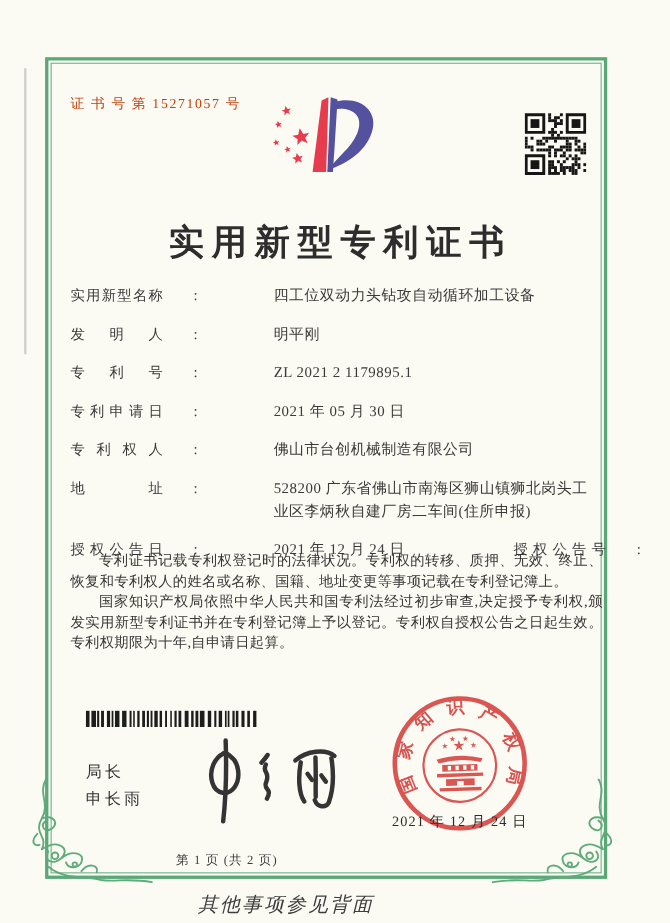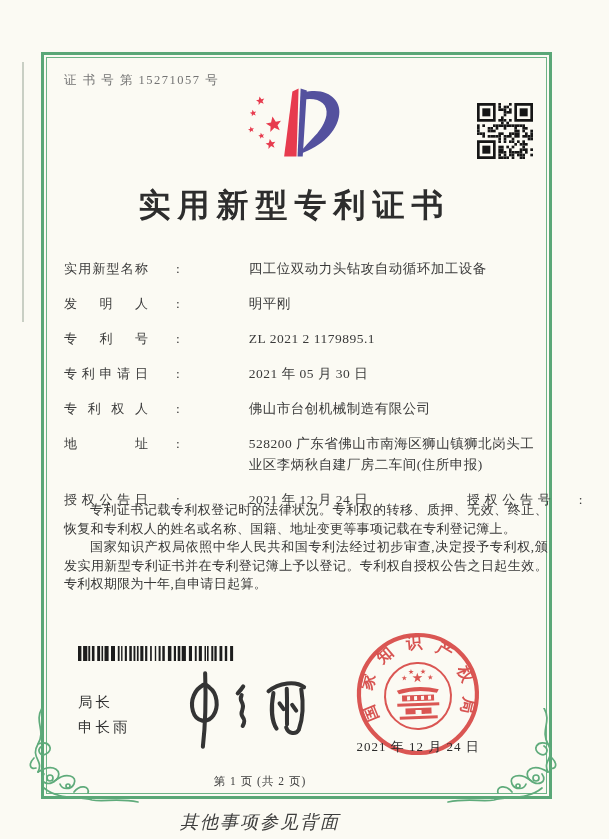--- a/index.html
+++ b/index.html
@@ -3,44 +3,44 @@
 <meta charset="utf-8">
 <style>
   html,body{margin:0;padding:0;background:#fbfaf3;}
   .page{position:relative;width:609px;height:839px;background:#fbfaf3;overflow:hidden;
         font-family:"Liberation Serif","DejaVu Serif",serif;color:#3a3a3a;}
   .scan-edge{position:absolute;left:22px;top:62px;width:2px;height:260px;
         background:rgba(110,125,110,0.35);}
   .frame{position:absolute;left:41px;top:52px;width:505px;height:741px;
         border:3px solid #5aa777;}
   .frame::after{content:'';position:absolute;inset:2px;border:1px solid #6db386;}
-  .cert-no{position:absolute;left:64px;top:72px;font-size:12.5px;letter-spacing:1.5px;color:#737373;}
+  .cert-no{position:absolute;left:64px;top:86px;font-size:12.5px;letter-spacing:1.5px;color:#c2410c;}
   .logo{position:absolute;left:247px;top:86px;width:98px;height:78px;}
   .qr{position:absolute;left:477px;top:101px;width:56px;height:60px;}
-  .title{position:absolute;left:41px;top:183px;width:505px;margin:1px;text-align:center;
+  .title{position:absolute;left:41px;top:183px;width:505px;margin:16px;text-align:center;
         font-size:32px;font-weight:700;letter-spacing:7px;color:#2d2d2d;}
   .fields{position:absolute;left:64px;top:258px;width:482px;}
   .frow{display:flex;margin-bottom:14px;line-height:21px;font-size:13.5px;gap:28px;}
   .flab{flex:0 0 84px;font-size:13px;text-align:justify;text-align-last:justify;}
   .fcol{flex:0 0 auto;padding-right:5px;}
   .fval{flex:1;letter-spacing:0.5px;margin-left:36px;}
   .fval-fixed{flex:0 0 178px;}
   .flab2{margin-left:12px;}
   .legal{position:absolute;left:64px;top:501px;width:484px;font-size:13px;
         line-height:18.5px;letter-spacing:0.3px;text-align:justify;color:#363636;}
   .legal p{margin:0;text-indent:2em;}
   .barcode{position:absolute;left:78px;top:646px;width:160px;height:15px;}
   .officer{position:absolute;left:78px;top:690px;font-size:14.5px;letter-spacing:3px;
         line-height:25px;color:#333;}
   .signature{position:absolute;left:175px;top:668px;width:140px;height:82px;transform:rotate(-2deg);}
   .seal{position:absolute;left:348px;top:626px;width:140px;height:140px;
         transform:rotate(-2deg);mix-blend-mode:multiply;opacity:0.93;}
   .seal-date{position:absolute;left:348px;top:738px;width:140px;text-align:center;
         font-size:13px;letter-spacing:1px;color:#2c2c2c;z-index:5;}
-  .page-info{position:absolute;left:160px;top:774px;width:200px;text-align:center;
+  .page-info{position:absolute;left:160px;top:774px;width:200px;
         font-size:11.5px;letter-spacing:1px;color:#3c3c3c;}
   .back-note{position:absolute;left:160px;top:810px;width:200px;text-align:center;
         font-size:18px;font-style:italic;letter-spacing:2px;color:#3d3d3d;}
   .flourish{position:absolute;width:120px;height:100px;}
   .flourish-left{left:26px;top:708px;}
   .flourish-right{left:440px;top:708px;transform:scaleX(-1);}
 </style>
 </head>
 <body>
 

